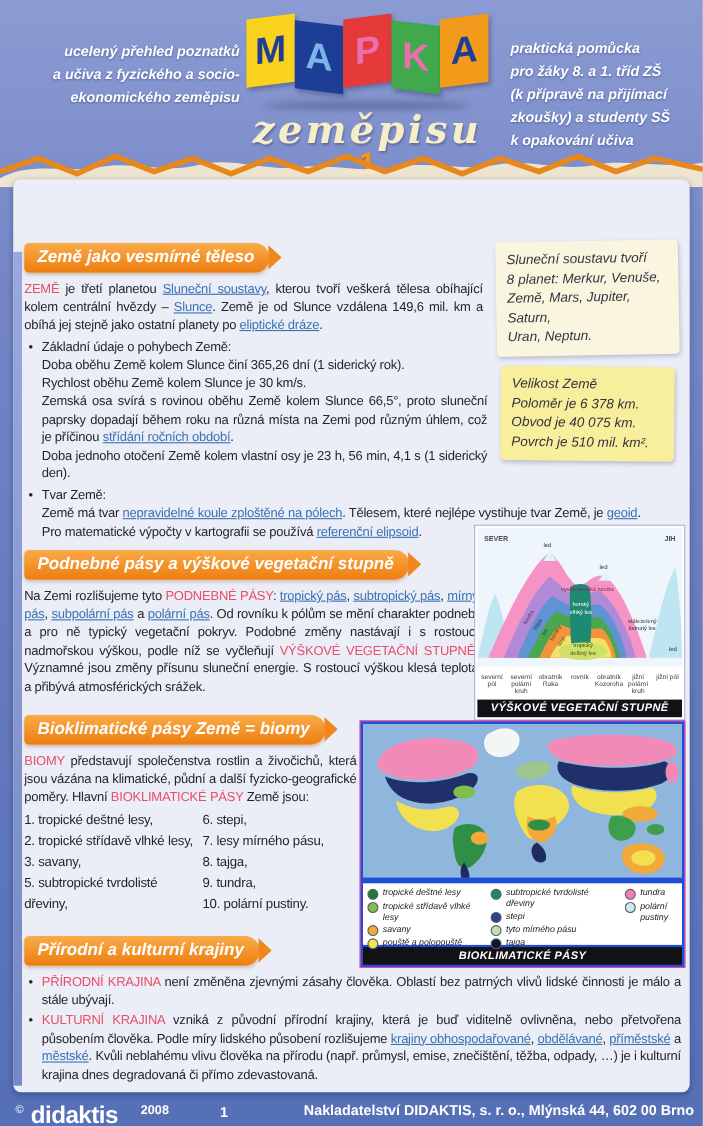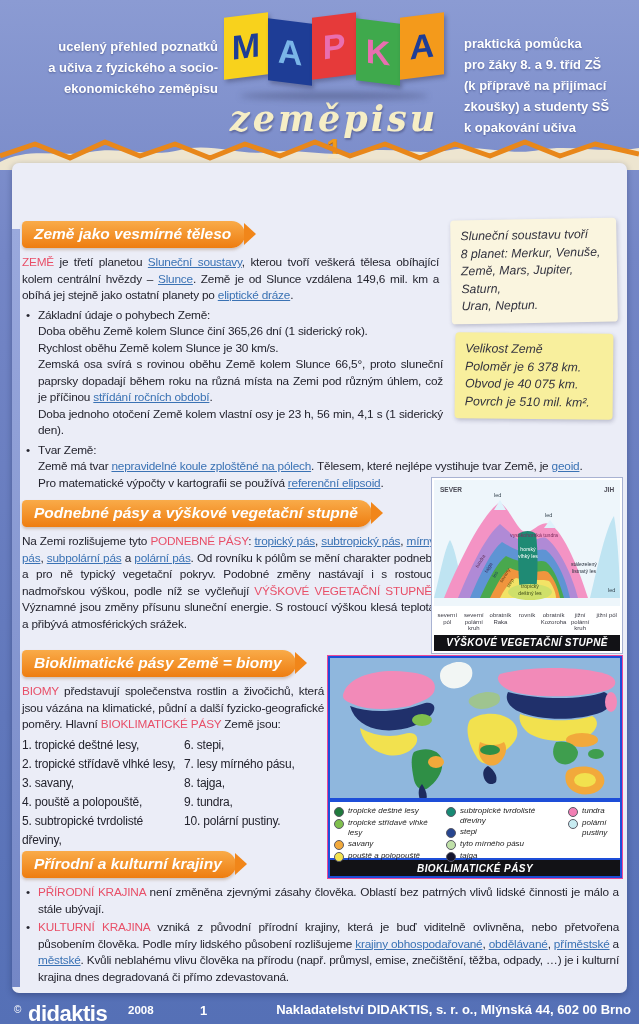--- a/index.html
+++ b/index.html
@@ -1,21 +1,21 @@
 <!DOCTYPE html>
 <html><head>
 <meta charset="utf-8">
 <style>
   html,body{margin:0;padding:0;}
   body{width:639px;height:1024px;overflow:hidden;font-family:"Liberation Sans",sans-serif;}
   .page{position:relative;width:639px;height:1024px;
         background:linear-gradient(180deg,#8b9bd3 0%,#7486c6 25%,#6077bb 70%,#5570b6 100%);}
 
   
-  .tagline{position:absolute;color:#fff;font-weight:700;font-size:13px;line-height:21px;
+  .tagline{position:absolute;color:#fff;font-weight:700;font-style:italic;font-size:13px;line-height:21px;
            text-shadow:0 1px 2px rgba(25,35,90,.45);}
   .tag-left{left:14px;top:36px;width:204px;text-align:right;}
   .tag-right{left:464px;top:33px;width:172px;text-align:left;}
   .logo{position:absolute;left:214px;top:16px;width:240px;text-align:center;}
   .panels{display:flex;justify-content:center;height:72px;}
   .lpanel{width:44px;height:62px;display:flex;align-items:center;justify-content:center;
           font-weight:700;font-size:34px;box-shadow:2px 3px 4px rgba(40,40,70,.35);}
   .lpanel.up{transform:skewY(-7deg) translateY(-1px);}
   .lpanel.down{transform:skewY(7deg) translateY(5px);}
   .logo-shadow{height:8px;margin:4px 26px 0;background:rgba(50,55,90,.35);filter:blur(3px);border-radius:50%;}
@@ -94,21 +94,21 @@
 
 <div class="page">
 
   <div class="tagline tag-left">
     <div>ucelený přehled poznatků</div>
     <div>a učiva z fyzického a socio-</div>
     <div>ekonomického zeměpisu</div>
   </div>
   <div class="tagline tag-right">
     <div>praktická pomůcka</div>
-    <div>pro žáky 8. a 9. tříd ZŠ</div>
+    <div>pro žáky 8. a 1. tříd ZŠ</div>
     <div>(k přípravě na přijímací</div>
     <div>zkoušky) a studenty SŠ</div>
     <div>k opakování učiva</div>
   </div>
 
   <div class="logo">
     <div class="panels">
       <div class="lpanel up" style="background: rgb(248, 210, 28);">
           <span style="color: rgb(30, 61, 150);">M</span>
         </div>
@@ -214,21 +214,20 @@
     </div>
 
     <div class="sec" id="sec3">
       <div class="sec-pill">Bioklimatické pásy Země = biomy</div>
       <div class="body-text"><span class="t-red">BIOMY</span><span> představují společenstva rostlin a živočichů, která jsou vázána na klimatické, půdní a další fyzicko-geografické poměry. Hlavní </span><span class="t-red">BIOKLIMATICKÉ PÁSY</span><span> Země jsou:</span></div>
       <div class="list-cols">
         <div class="lcol lcol1">
           <div>1. tropické deštné lesy,</div>
           <div>2. tropické střídavě vlhké lesy,</div>
           <div>3. savany,</div>
-          <div>4. pouště a polopouště,</div>
           <div>5. subtropické tvrdolisté dřeviny,</div>
         </div>
         <div class="lcol lcol2">
           <div>6. stepi,</div>
           <div>7. lesy mírného pásu,</div>
           <div>8. tajga,</div>
           <div>9. tundra,</div>
           <div>10. polární pustiny.</div>
         </div>
       </div>

